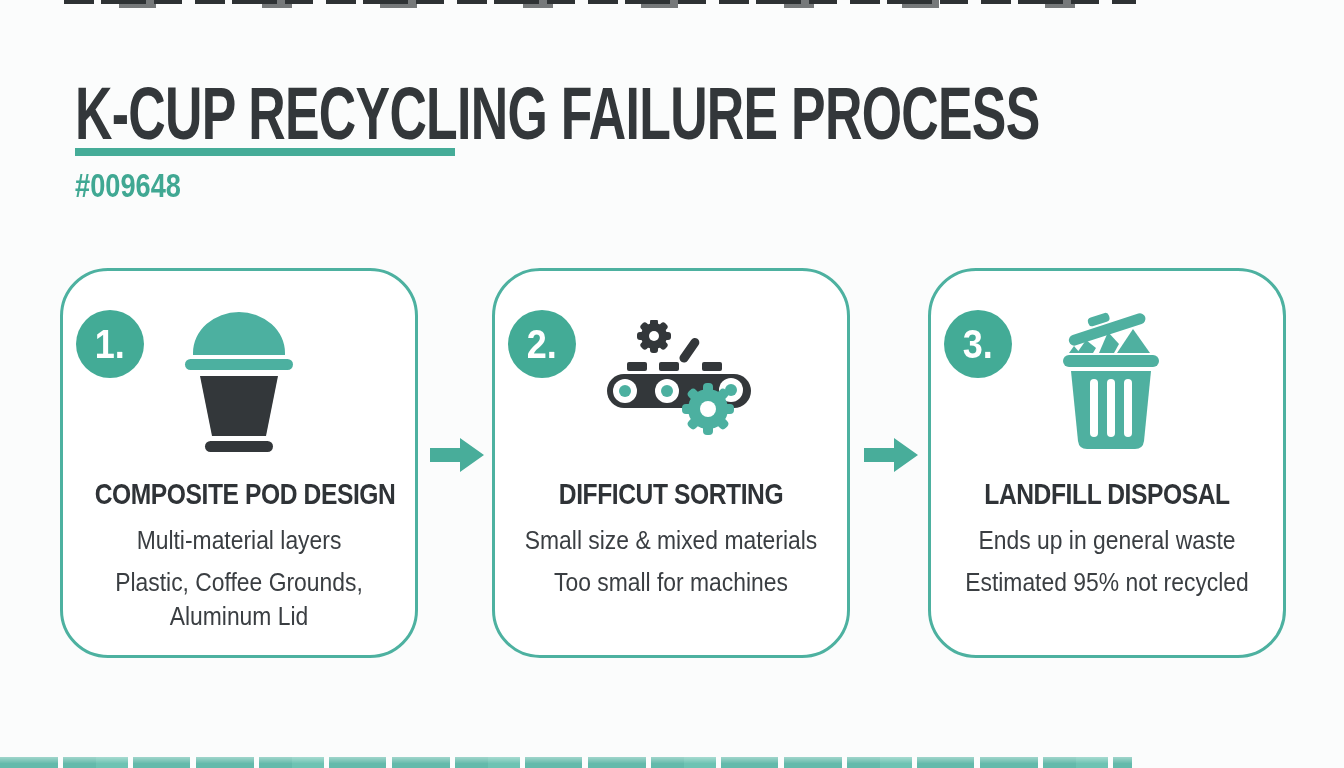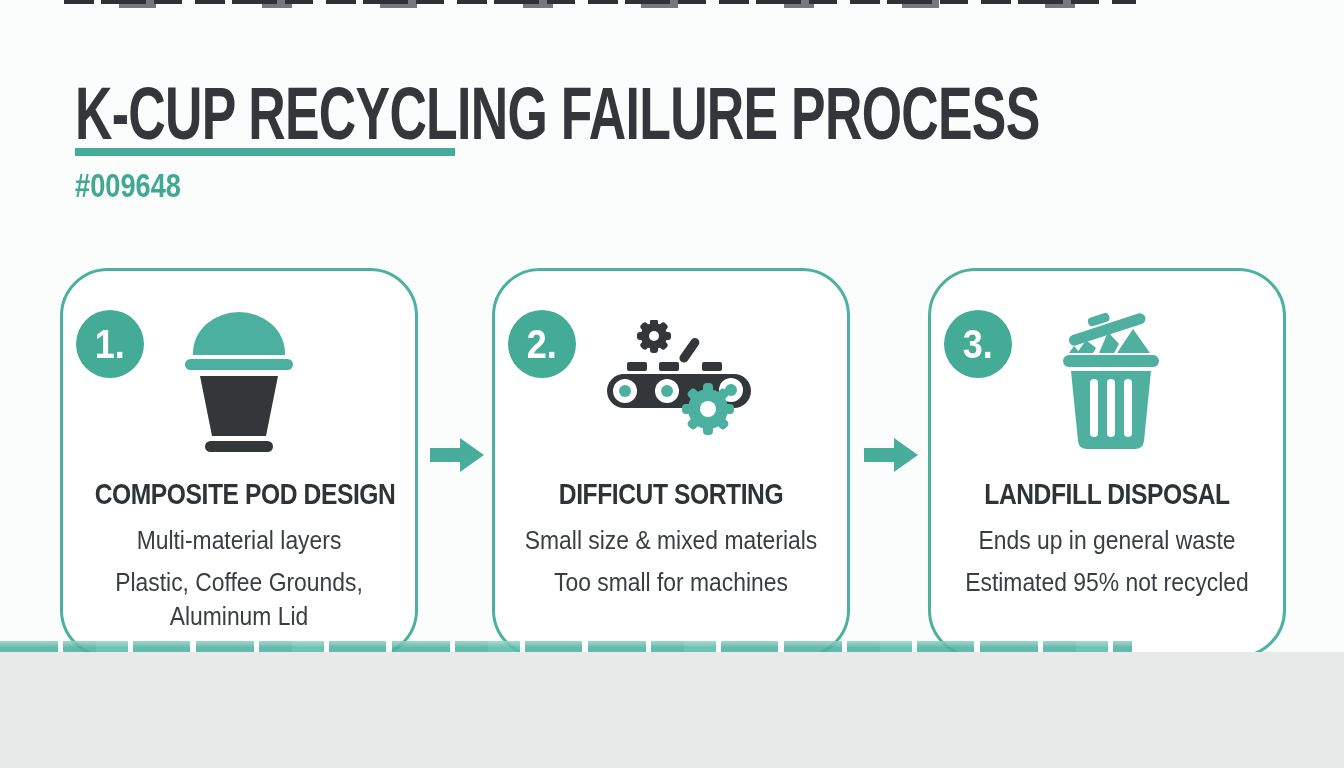--- a/index.html
+++ b/index.html
@@ -1,17 +1,17 @@
 <!DOCTYPE html>
 <html><head>
 <meta charset="utf-8">
 <style>
   html,body{margin:0;padding:0;background:#e8eaea;}
   .stage{
-    position:relative;width:1344px;height:652px;overflow:hidden;
+    position:relative;width:1344px;height:768px;overflow:hidden;
     background:#fbfcfc;
     font-family:"Liberation Sans","DejaVu Sans",sans-serif;
   }
   
   .top-strip{position:absolute;left:64px;top:0;width:1072px;height:4px;
     background:repeating-linear-gradient(90deg,#2e3234 0 30px,transparent 30px 37px,#2e3234 37px 82px,transparent 82px 90px,#2e3234 90px 118px,transparent 118px 131px);}
   .top-strip2{position:absolute;left:64px;top:0;width:1072px;height:8px;opacity:.65;
     background:repeating-linear-gradient(90deg,transparent 0 55px,#2e3234 55px 92px,transparent 92px 198px,#2e3234 198px 228px,transparent 228px 261px);}
   .bottom-strip{position:absolute;left:0;bottom:0;width:1132px;height:11px;opacity:.88;
     background:

